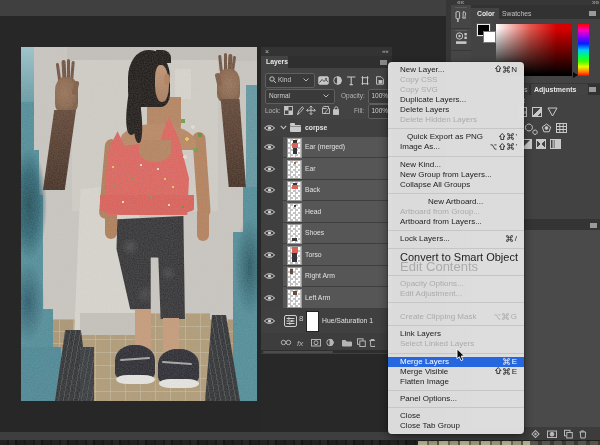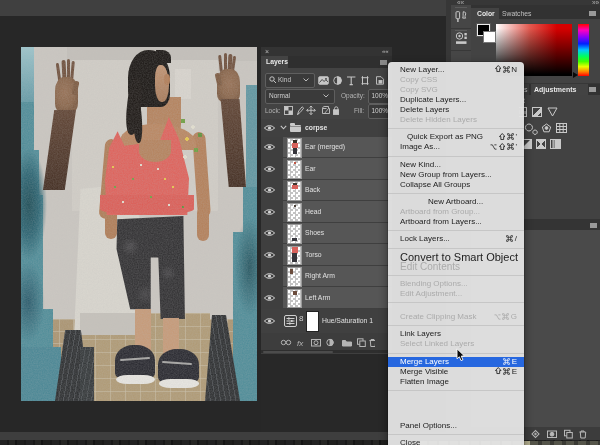--- a/index.html
+++ b/index.html
@@ -530,28 +530,28 @@
         <span style="position:absolute;right:7px;white-space:nowrap;"><svg width="7" height="7" viewBox="0 0 8 8" style="vertical-align:-1px">
             <path d="M2.6,2.6 L2.6,1.6 A1.1,1.1 0 1,0 1.5,2.6 Z M2.6,5.4 L1.6,5.4 A1.1,1.1 0 1,0 2.6,6.5 Z M5.4,5.4 L5.4,6.4 A1.1,1.1 0 1,0 6.5,5.4 Z M5.4,2.6 L6.4,2.6 A1.1,1.1 0 1,0 5.4,1.5 Z M2.6,2.6 h2.8 v2.8 h-2.8 z" fill="none" stroke="#1c1c1c" stroke-width="0.85"></path>
           </svg>/</span>
       </div>
       <div style="height:7px;position:relative;">
         <div style="position:absolute;left:0;right:0;top:3px;height:1px;background:#c6c6c6;"></div>
       </div>
       <div style="position:relative;height:10.15px;line-height:10.3px;color:#1c1c1c;font-size:11px;">
         <span style="position:absolute;left:12px;white-space:nowrap;">Convert to Smart Object</span>
       </div>
-      <div style="position:relative;height:10.15px;line-height:10.3px;color:#ababab;font-size:10px;">
+      <div style="position:relative;height:10.15px;line-height:10.3px;color:#ababab;font-size:13px;">
         <span style="position:absolute;left:12px;white-space:nowrap;">Edit Contents</span>
       </div>
       <div style="height:7px;position:relative;">
         <div style="position:absolute;left:0;right:0;top:3px;height:1px;background:#c6c6c6;"></div>
       </div>
       <div style="position:relative;height:10.15px;line-height:10.3px;color:#ababab;font-size:8px;">
-        <span style="position:absolute;left:12px;white-space:nowrap;">Blending Options...</span>
+        <span style="position:absolute;left:12px;white-space:nowrap;">Opacity Options...</span>
       </div>
       <div style="position:relative;height:10.15px;line-height:10.3px;color:#ababab;font-size:8px;">
         <span style="position:absolute;left:12px;white-space:nowrap;">Edit Adjustment...</span>
       </div>
       <div style="height:7px;position:relative;">
         <div style="position:absolute;left:0;right:0;top:3px;height:1px;background:#c6c6c6;"></div>
       </div>
       <div style="position:relative;height:10.15px;line-height:10.3px;color:#ababab;font-size:8px;margin-top:6px;">
         <span style="position:absolute;left:12px;white-space:nowrap;">Create Clipping Mask</span>
         <span style="position:absolute;right:7px;white-space:nowrap;"><span style="opacity:1"><svg width="7" height="6" viewBox="0 0 8 7" style="vertical-align:-0.5px">
@@ -585,21 +585,21 @@
           </svg><svg width="7" height="7" viewBox="0 0 8 8" style="vertical-align:-1px">
             <path d="M2.6,2.6 L2.6,1.6 A1.1,1.1 0 1,0 1.5,2.6 Z M2.6,5.4 L1.6,5.4 A1.1,1.1 0 1,0 2.6,6.5 Z M5.4,5.4 L5.4,6.4 A1.1,1.1 0 1,0 6.5,5.4 Z M5.4,2.6 L6.4,2.6 A1.1,1.1 0 1,0 5.4,1.5 Z M2.6,2.6 h2.8 v2.8 h-2.8 z" fill="none" stroke="#1c1c1c" stroke-width="0.85"></path>
           </svg>E</span>
       </div>
       <div style="position:relative;height:10.15px;line-height:10.3px;color:#1c1c1c;font-size:8px;">
         <span style="position:absolute;left:12px;white-space:nowrap;">Flatten Image</span>
       </div>
       <div style="height:7px;position:relative;">
         <div style="position:absolute;left:0;right:0;top:3px;height:1px;background:#c6c6c6;"></div>
       </div>
-      <div style="position:relative;height:10.15px;line-height:10.3px;color:#1c1c1c;font-size:8px;margin-top:27px;">
+      <div style="position:relative;height:10.15px;line-height:10.3px;color:#1c1c1c;font-size:8px;">
         <span style="position:absolute;left:12px;white-space:nowrap;">Panel Options...</span>
       </div>
       <div style="height:7px;position:relative;">
         <div style="position:absolute;left:0;right:0;top:3px;height:1px;background:#c6c6c6;"></div>
       </div>
       <div style="position:relative;height:10.15px;line-height:10.3px;color:#1c1c1c;font-size:8px;">
         <span style="position:absolute;left:12px;white-space:nowrap;">Close</span>
       </div>
       <div style="position:relative;height:10.15px;line-height:10.3px;color:#1c1c1c;font-size:8px;">
         <span style="position:absolute;left:12px;white-space:nowrap;">Close Tab Group</span>

